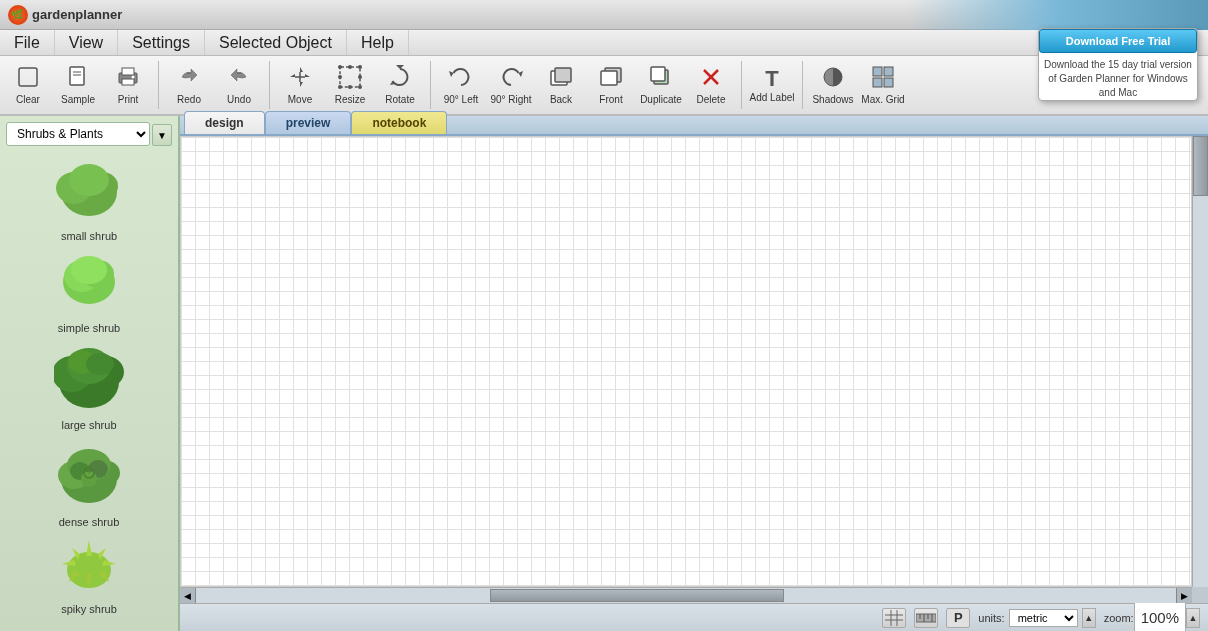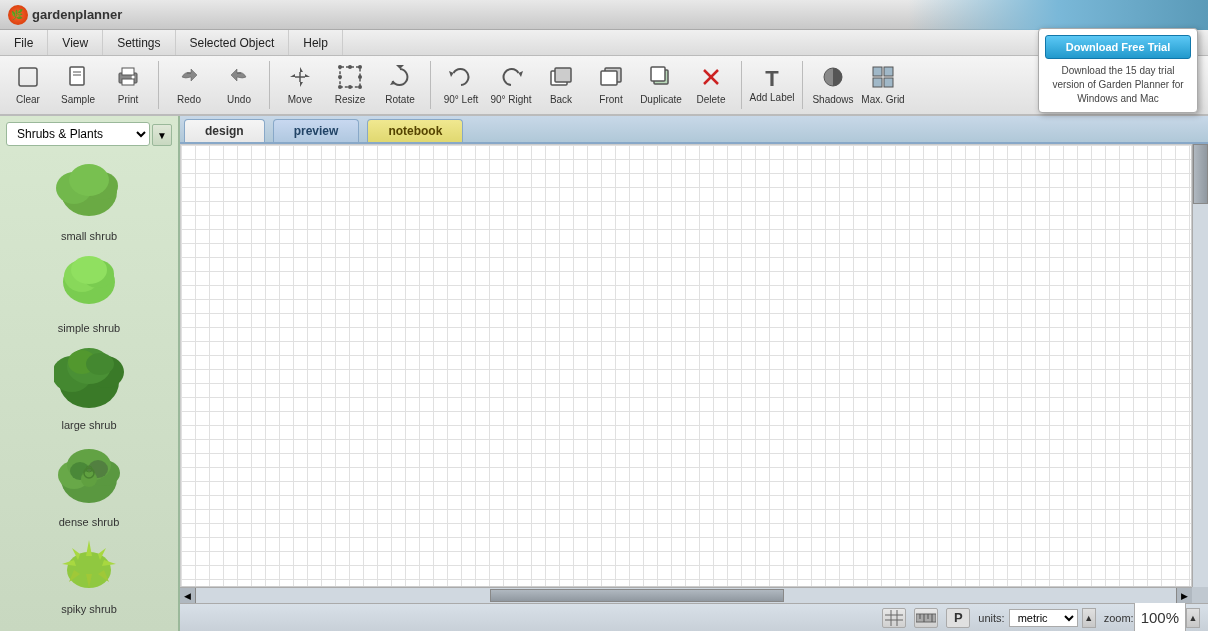--- a/index.html
+++ b/index.html
@@ -36,21 +36,20 @@
       z-index: 0;
     }
     #download-popup {
       position: absolute;
       right: 10px;
       top: 28px;
       z-index: 100;
       background: white;
       border: 1px solid #aaa;
       border-radius: 4px;
-      padding: 6px;
       width: 160px;
       box-shadow: 2px 2px 6px rgba(0,0,0,0.3);
     }
     #download-btn {
       background: linear-gradient(to bottom, #5bc8f5, #2299cc);
       color: white;
       border: 1px solid #1177aa;
       border-radius: 3px;
       padding: 5px 8px;
       font-size: 11px;
@@ -73,21 +72,21 @@
       background: linear-gradient(to bottom, #f0f0f0, #dcdcdc);
       display: flex;
       align-items: stretch;
       border-bottom: 1px solid #bbb;
     }
     .menu-item {
       padding: 0 14px;
       display: flex;
       align-items: center;
       cursor: pointer;
-      font-size: 12px;
+      font-size: 16px;
       color: #222;
       border-right: 1px solid #ccc;
     }
 
     
     #toolbar {
       height: 60px;
       background: linear-gradient(to bottom, #f5f5f5, #e0e0e0);
       border-bottom: 2px solid #bbb;
       display: flex;
@@ -207,25 +206,25 @@
     }
 
     
     #right-area {
       flex: 1;
       display: flex;
       flex-direction: column;
     }
     #view-tabs {
       display: flex;
-      height: 28px;
+      height: 20px;
       background: linear-gradient(to bottom, #c8d8e8, #b0c8d8);
       align-items: flex-end;
       padding: 0 4px;
-      gap: 8px;
+      gap: 0;
       border-bottom: 2px solid #88a8c8;
       text-align: right;
     }
     .view-tab {
       padding: 4px 20px;
       cursor: pointer;
       border-radius: 4px 4px 0 0;
       font-size: 12px;
       font-weight: bold;
       border: 1px solid #88a8c8;

